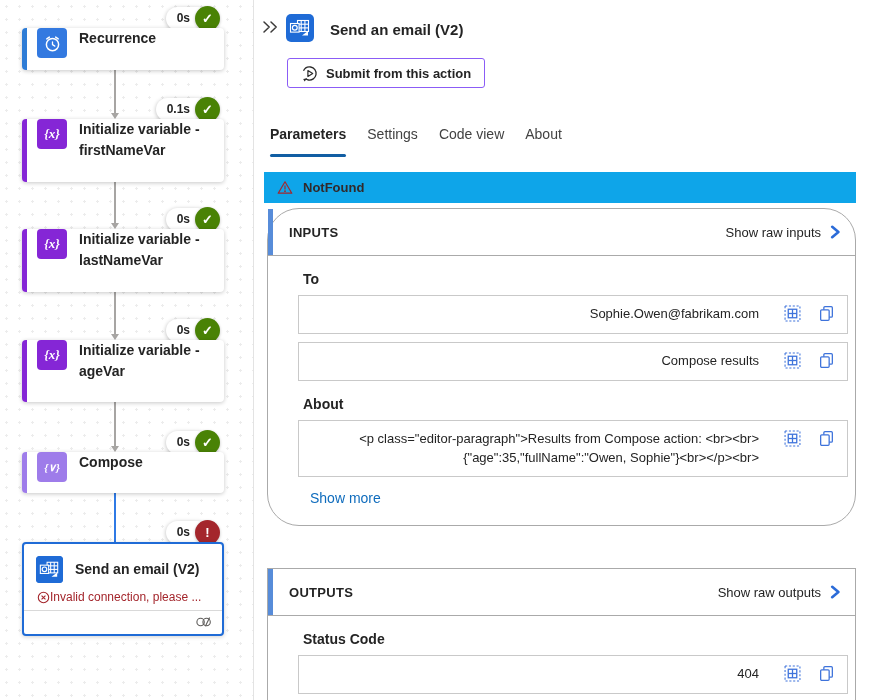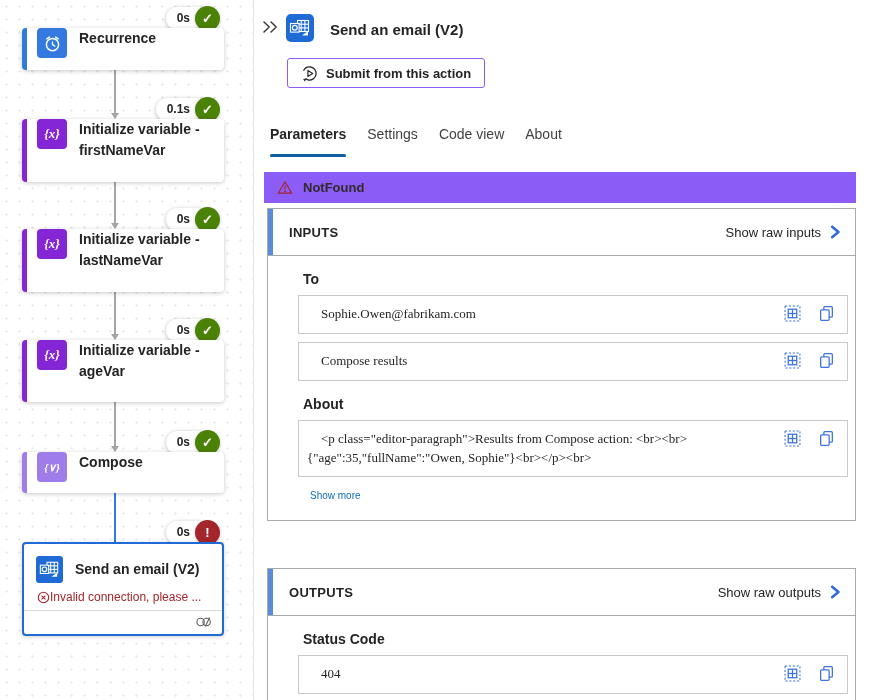--- a/index.html
+++ b/index.html
@@ -47,39 +47,39 @@
   .collapse{position:absolute;left:6px;top:17px;cursor:pointer;}
   .hd-icon{position:absolute;left:32px;top:14px;}
   .hd-title{position:absolute;left:76px;top:21px;font-size:15px;font-weight:700;}
   .submit-btn{position:absolute;left:33px;top:58px;height:30px;display:inline-flex;align-items:center;gap:8px;
     padding:0 13px;background:#fff;border:1px solid #8b5cf6;border-radius:3px;
     font-size:13px;font-weight:700;color:#242424;cursor:pointer;}
   .tabs{position:absolute;left:16px;top:126px;display:flex;gap:21px;font-size:14px;color:#424242;}
   .tab{position:relative;padding-bottom:9px;cursor:pointer;}
   .tab.active{font-weight:700;color:#242424;}
   .tab.active::after{content:"";position:absolute;left:0;right:0;bottom:-6px;height:3px;background:#115ea3;border-radius:2px;}
-  .banner{position:absolute;left:10px;top:172px;width:592px;height:31px;background:#8b5cf6;
+  .banner{position:absolute;left:10px;top:172px;width:592px;height:31px;background:#0ea5e9;
     display:flex;align-items:center;gap:10px;padding-left:13px;box-sizing:border-box;
     font-size:13px;font-weight:700;color:#32292a;}
   .sec-card{position:absolute;left:13px;width:589px;background:#fff;border:1px solid #aaaaaa;box-sizing:border-box;}
-  .sec-inputs{top:208px;}
+  .sec-inputs{top:208px;border-radius:32px;}
   .sec-outputs{top:568px;height:200px;}
   .sec-head{position:relative;height:46px;border-bottom:1px solid #aaaaaa;display:flex;align-items:center;}
   .sec-accent{position:absolute;left:0;top:0;bottom:0;width:5px;background:#578cd9;}
   .sec-title{margin-left:21px;font-size:13px;font-weight:700;letter-spacing:.3px;}
   .sec-link{margin-left:auto;margin-right:14px;display:flex;align-items:center;gap:9px;
     font-size:13px;color:#242424;cursor:pointer;}
   .sec-body{padding:0 7px 16px 30px;}
   .flabel{margin:15px 0 0 5px;font-size:14px;font-weight:700;}
   .fbox{position:relative;border:1px solid #c9c9c9;margin-top:8px;}
-  .fval{font-family:Liberation Serif, serif;font-size:13px;line-height:1.45;
-    padding:9px 88px 9px 8px;text-indent:14px;white-space:pre-wrap;overflow-wrap:anywhere;}
+  .fval{font-family:Liberation Sans, sans-serif;font-size:13px;line-height:1.45;
+    padding:9px 88px 9px 8px;text-indent:14px;white-space:pre-wrap;overflow-wrap:anywhere;text-align:right;}
   .ficons{position:absolute;top:9px;right:12px;display:flex;gap:17px;}
   .ficons svg{cursor:pointer;}
-  .show-more{margin:13px 0 3px 12px;font-size:10px;color:#0f6cbd;cursor:pointer;display:inline-block;}
+  .show-more{margin:13px 0 3px 12px;font-size:14px;color:#0f6cbd;cursor:pointer;display:inline-block;}
 </style>
 </head>
 <body>
 
 <div class="canvas">
 
   <div class="edge" style="top:70px;height:44px;">
       <span class="arrow"></span>
     </div>
   <div class="edge" style="top:182px;height:42px;">

